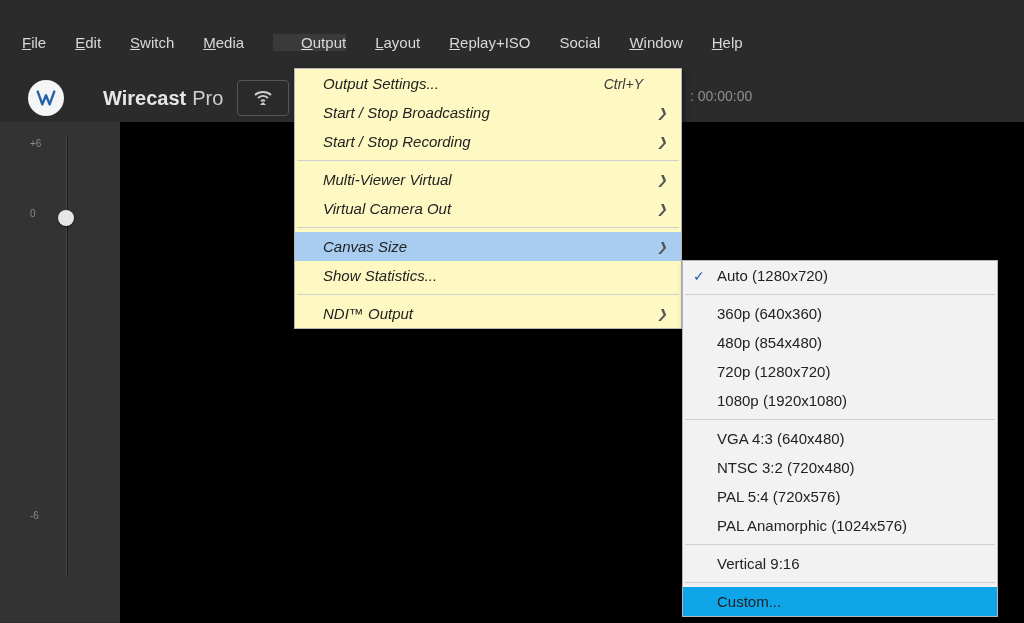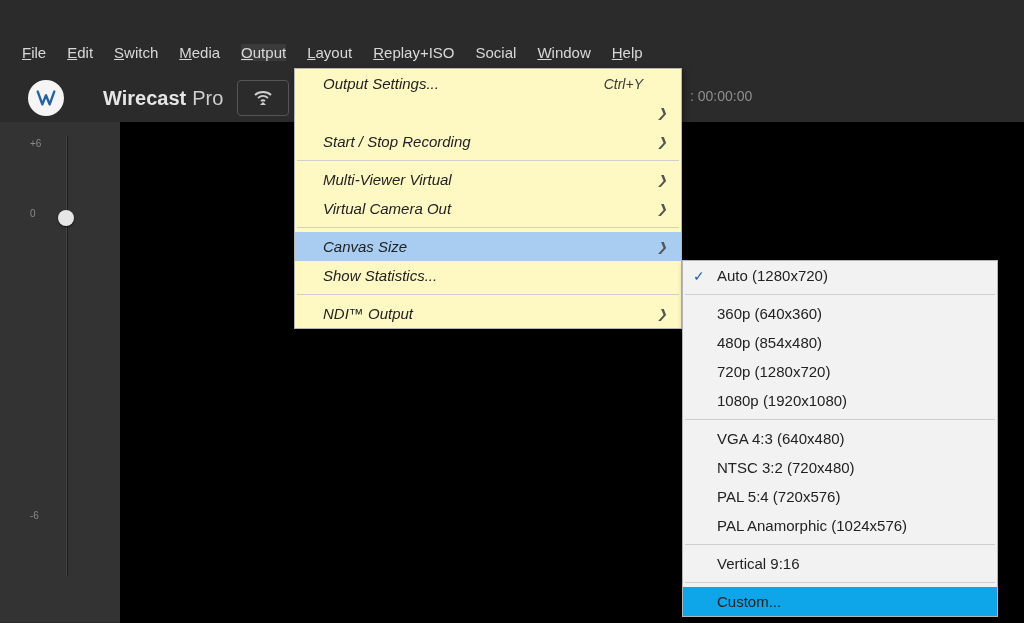--- a/index.html
+++ b/index.html
@@ -1,23 +1,23 @@
 <!DOCTYPE html>
 <html><head>
 <meta charset="utf-8">
 <style>
   * { box-sizing: border-box; margin: 0; padding: 0; font-family: "Segoe UI", Arial, sans-serif; }
   html, body { width: 1024px; height: 623px; overflow: hidden; background: #2b2b2b; }
   .app { position: relative; width: 1024px; height: 623px; background: #2b2b2b; color: #d0d0d0; }
 
   
-  .menubar { position: absolute; top: 34px; left: 0; width: 100%; height: 36px; display: flex; align-items: center; padding-left: 22px; gap: 21px; }
+  .menubar { position: absolute; top: 34px; left: 0; width: 100%; height: 36px; display: flex; align-items: flex-start; padding-left: 22px; gap: 29px; }
   .menubar .menu-item { font-size: 15px; color: #d8d8d8; cursor: default; }
   .menubar .menu-item .ul { text-decoration: underline; }
-  .menubar .menu-item.active { background: #3a3a3a; }
+  .menubar .menu-item.active { background: #3a3a3a; padding-left: 28px; }
 
   
   .toolbar { position: absolute; top: 78px; left: 28px; display: flex; align-items: center; gap: 14px; height: 40px; }
   .logo-badge { width: 36px; height: 36px; border-radius: 18px; background: #f5f5f5; display: flex; align-items: center; justify-content: center; }
   .logo-badge svg { width: 22px; height: 22px; }
   .brand { font-size: 20px; color: #e6e6e6; display: flex; gap: 6px; align-items: baseline; margin-left: 25px; }
   .brand .bold { font-weight: 600; }
   .brand .light { font-weight: 300; color: #cfcfcf; }
   .wifi-btn { width: 52px; height: 36px; border: 1px solid #555; border-radius: 4px; display: flex; align-items: center; justify-content: center; background: #2b2b2b; }
   .wifi-btn svg { width: 24px; height: 24px; stroke: #cfcfcf; fill: none; }
@@ -101,20 +101,21 @@
     </div>
 
   <div class="canvas"></div>
 
   <div class="dropdown" id="output-menu">
       <div class="dd-row">
         <span class="dd-label">Output Settings...</span>
         <span class="dd-accel">Ctrl+Y</span>
       </div>
       <div class="dd-row">
+        <span class="dd-label">Start / Stop Broadcasting</span>
         <span class="sub-arrow">❯</span>
       </div>
       <div class="dd-row">
         <span class="dd-label">Start / Stop Recording</span>
         <span class="sub-arrow">❯</span>
       </div>
       <div class="dd-sep"></div>
       <div class="dd-row">
         <span class="dd-label">Multi-Viewer Virtual</span>
         <span class="sub-arrow">❯</span>

